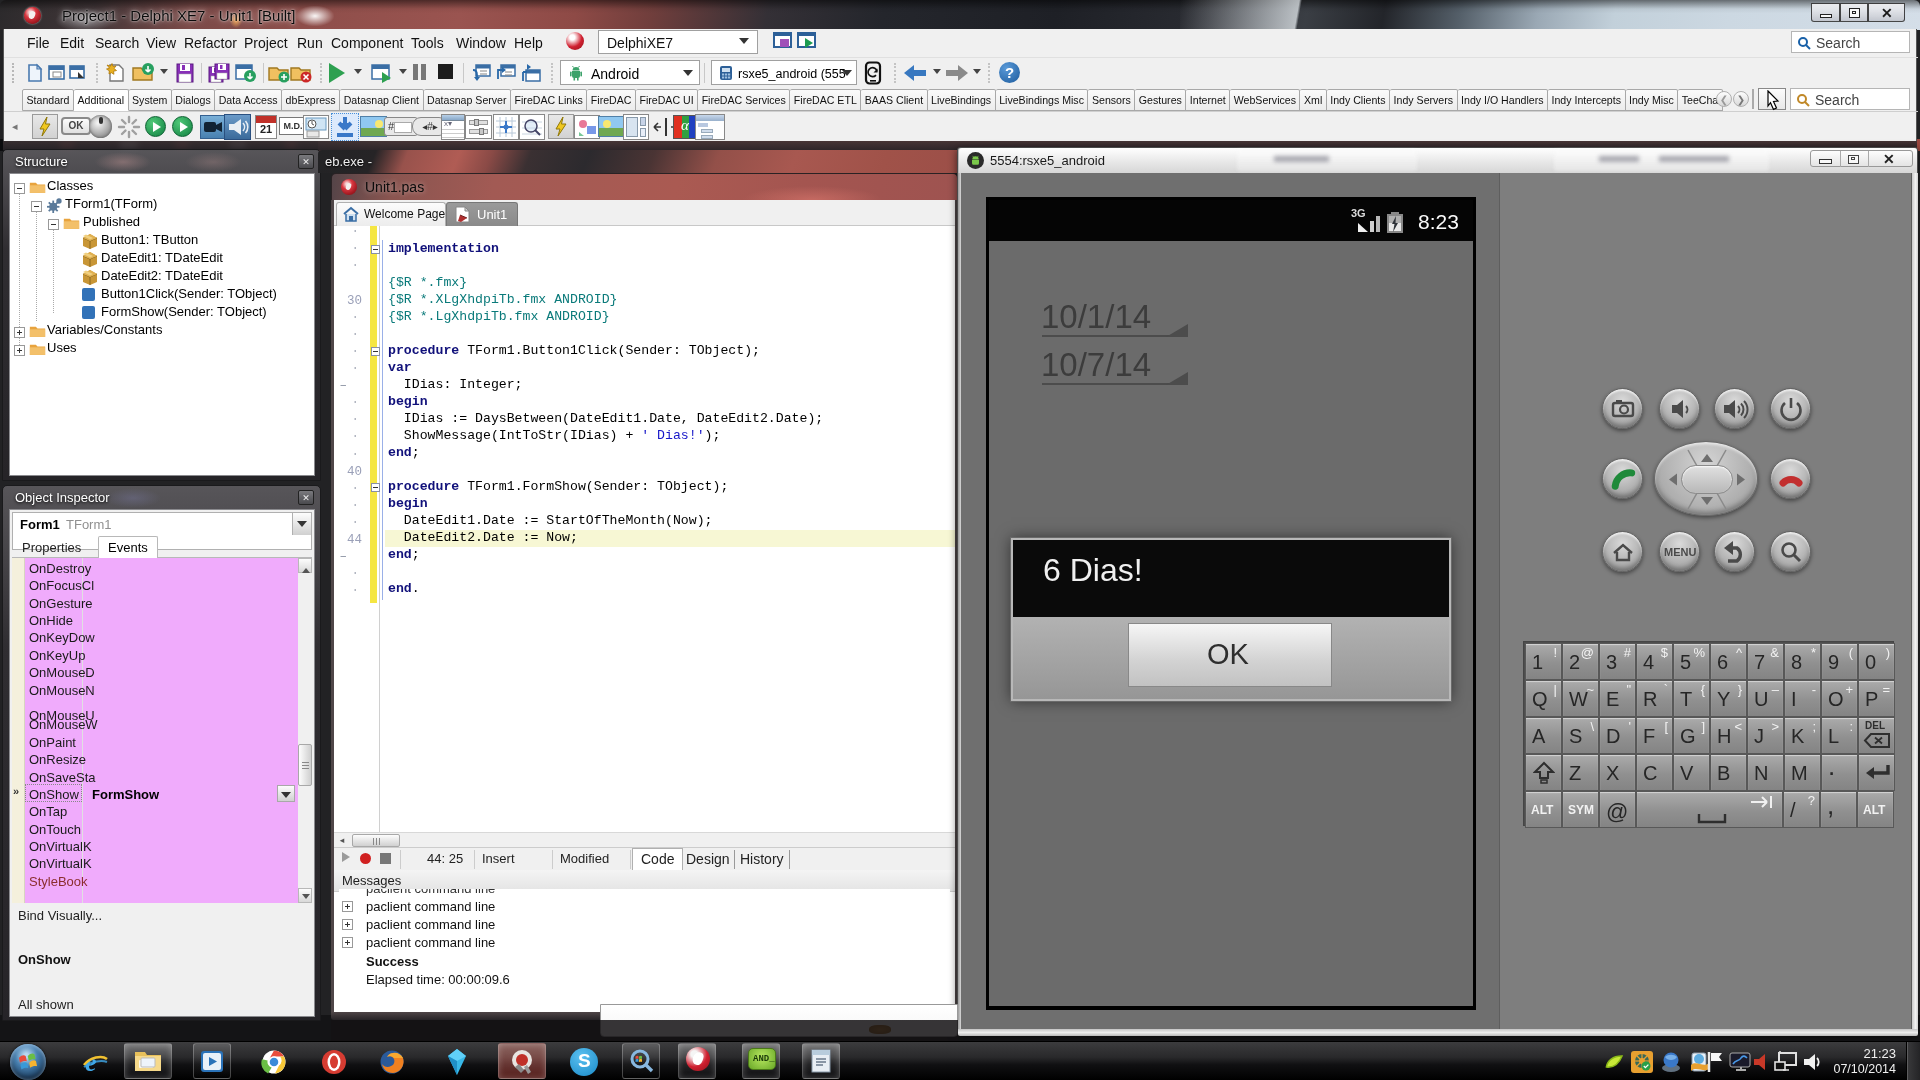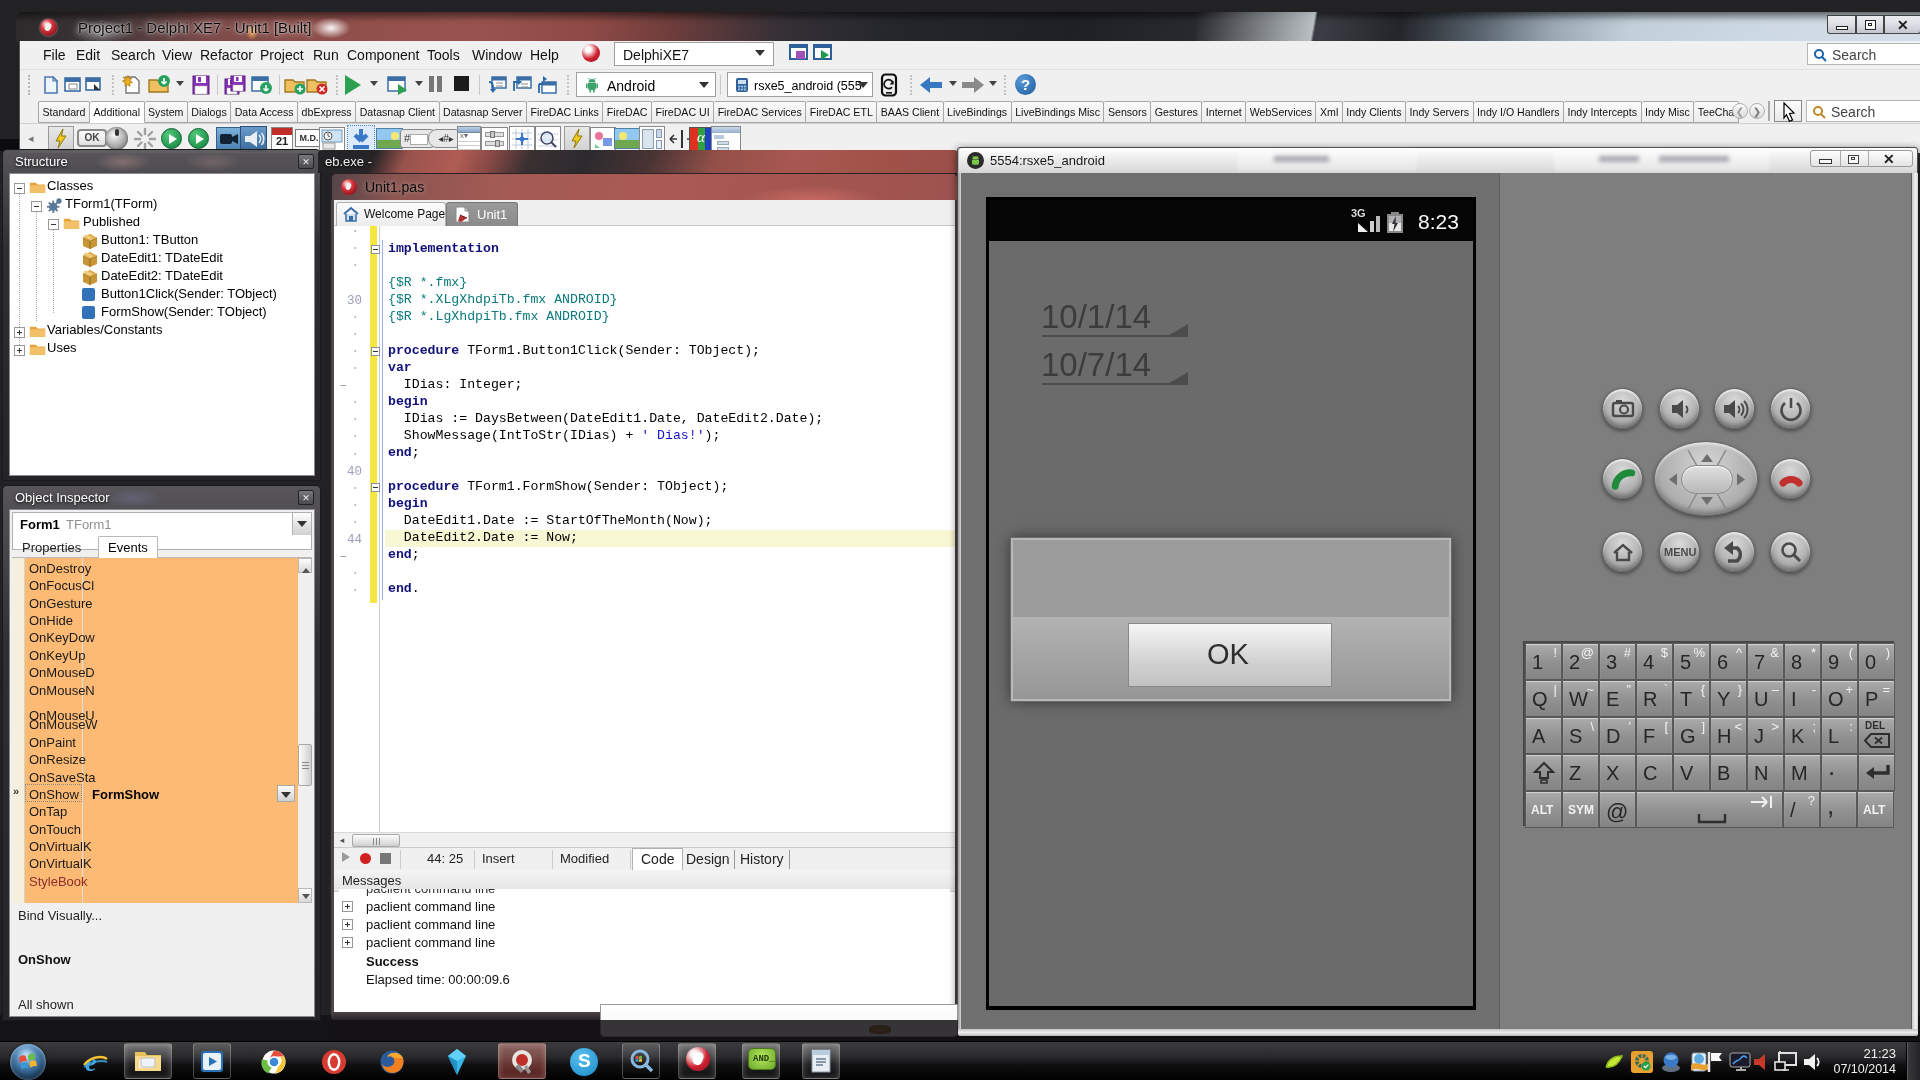--- a/index.html
+++ b/index.html
@@ -49,21 +49,21 @@
   <div class="abs" style="left:0;top:139px;width:318px;height:12px;background:#0c0c0e;">
     <div class="abs" style="left:60px;top:3px;width:14px;height:7px;background:#c04040;filter:blur(3px);"></div>
     <div class="abs" style="left:120px;top:3px;width:18px;height:7px;background:#d0d0d8;filter:blur(3px);"></div>
     <div class="abs" style="left:175px;top:3px;width:14px;height:7px;background:#c04848;filter:blur(3px);"></div>
     <div class="abs" style="left:230px;top:3px;width:16px;height:7px;background:#b8b8c0;filter:blur(3px);"></div>
     <div class="abs" style="left:285px;top:3px;width:12px;height:7px;background:#c04040;filter:blur(3px);"></div>
   </div>
   <div class="abs" style="left:0;top:1015px;width:1920px;height:30px;background:#141416;"></div>
 </div>
 
-<div class="abs" id="ide-top" style="left:16px;top:0;width:1520px;height:150px;margin-top:12px;">
+<div class="abs" id="ide-top" style="left:0;top:0;width:1520px;height:150px;">
 
   <div class="abs" style="left:0;top:0;width:1920px;height:30px;
     background:
       radial-gradient(ellipse 26px 14px at 315px 16px, rgba(255,255,255,0.95), rgba(255,255,255,0) 75%),
       radial-gradient(ellipse 8px 10px at 236px 20px, rgba(250,170,80,0.95), rgba(250,150,50,0) 80%),
       radial-gradient(ellipse 40px 16px at 85px 20px, rgba(160,158,162,0.75), rgba(120,120,124,0) 75%),
       linear-gradient(rgba(0,0,0,0.5), rgba(0,0,0,0.05) 30%, rgba(0,0,0,0) 45%),
       linear-gradient(100deg, #2c2a2c 0%, #413638 5%, #7a4a48 10%, #8e4e4a 16%, #9a5450 24%, #8e4a46 30%, #703e3c 34%, #343036 40%, #24262c 46%, #1e2026 55%, #2a2c32 63%, #3a3e44 68%, #23252a 72%, #55606a 76%, #9aa8b4 80%, #c2d0da 84%, #ccd8e2 90%, #d4dee8 100%);
     border-radius:6px 6px 0 0;"></div>
   <div class="abs" style="left:1180px;top:0px;width:260px;height:30px;background:linear-gradient(100deg, rgba(0,0,0,0) 0%, rgba(240,246,250,0.7) 45%, rgba(0,0,0,0) 46%);"></div>
@@ -562,21 +562,21 @@
       <div class="abs" style="left:279px;top:0px;width:19px;height:22px;background:linear-gradient(#fdfdfd,#d0d0d0);border-left:1px solid #b0b0b0;">
           <span class="abs" style="left:4px;top:8px;width:0;height:0;border:5px solid transparent;border-top:6px solid #333;"></span>
         </div>
     </div>
 
     <div class="abs" style="left:2px;top:28px;width:300px;height:20px;border-bottom:1px solid #b8b8b8;">
       <span class="abs" style="left:10px;top:2px;color:#222;">Properties</span>
       <div class="abs" style="left:86px;top:-2px;height:23px;padding:0 9px;border:1px solid #b8b8b8;border-bottom:1px solid #fff;background:#fff;border-radius:2px 2px 0 0;line-height:21px;">Events</div>
     </div>
 
-    <div class="abs" style="left:2px;top:48px;width:300px;height:345px;background:#fdba74;">
+    <div class="abs" style="left:2px;top:48px;width:300px;height:345px;background:#f0abfc;">
       <div class="abs" style="left:0;top:0;width:13px;height:345px;background:#f4f0dc;border-right:1px solid #d8d4c0;"></div>
       <div class="abs" style="left:70px;top:0;width:1px;height:345px;background:#e0e0e0;"></div>
       <div id="oirows" class="abs" style="left:0;top:0;width:286px;">
         <div class="abs oirow" style="top:3px;">OnDestroy</div>
         <div class="abs oirow" style="top:20px;">OnFocusCl</div>
         <div class="abs oirow" style="top:38px;">OnGesture</div>
         <div class="abs oirow" style="top:55px;">OnHide</div>
         <div class="abs oirow" style="top:72px;">OnKeyDow</div>
         <div class="abs oirow" style="top:90px;">OnKeyUp</div>
         <div class="abs oirow" style="top:107px;">OnMouseD</div>
@@ -824,20 +824,23 @@
           <div class="abs" style="left:124px;top:28px;width:0;height:0;border-left:22px solid transparent;border-bottom:13px solid #4c4c4c;"></div>
         </div>
 
         <div class="abs" style="left:53px;top:103px;width:146px;height:41px;border-bottom:2px solid #4c4c4c;">
           <span class="abs" style="left:-1px;top:2px;font-size:33px;color:#3c3c3c;">10/7/14</span>
           <div class="abs" style="left:124px;top:28px;width:0;height:0;border-left:22px solid transparent;border-bottom:13px solid #4c4c4c;"></div>
         </div>
 
 
         <div class="abs" style="left:22px;top:297px;width:440px;height:163px;background:#9c9c9c;border:2px solid #b8b8b8;outline:1px solid #6a6a6a;box-shadow:0 0 14px rgba(0,0,0,0.55);">
+          <div class="abs" style="left:0px;top:0px;width:436px;height:77px;background:#0a0a0a;">
+            <span class="abs" style="left:30px;top:12px;font-size:32px;color:#f0f0f0;">6 Dias!</span>
+          </div>
           <div class="abs" style="left:0px;top:77px;width:436px;height:82px;background:linear-gradient(#b2b2b2,#969696);">
             <div class="abs" style="left:115px;top:6px;width:204px;height:64px;background:linear-gradient(#f6f6f6,#d2d2d2 60%,#c2c2c2);border:1px solid #888;">
               <span class="abs" style="left:78px;top:14px;font-size:29px;color:#2e2e2e;">OK</span>
             </div>
           </div>
         </div>
       </div>
     </div>
 
     <div id="ctl" class="abs" style="left:0;top:0;width:951px;height:856px;">

